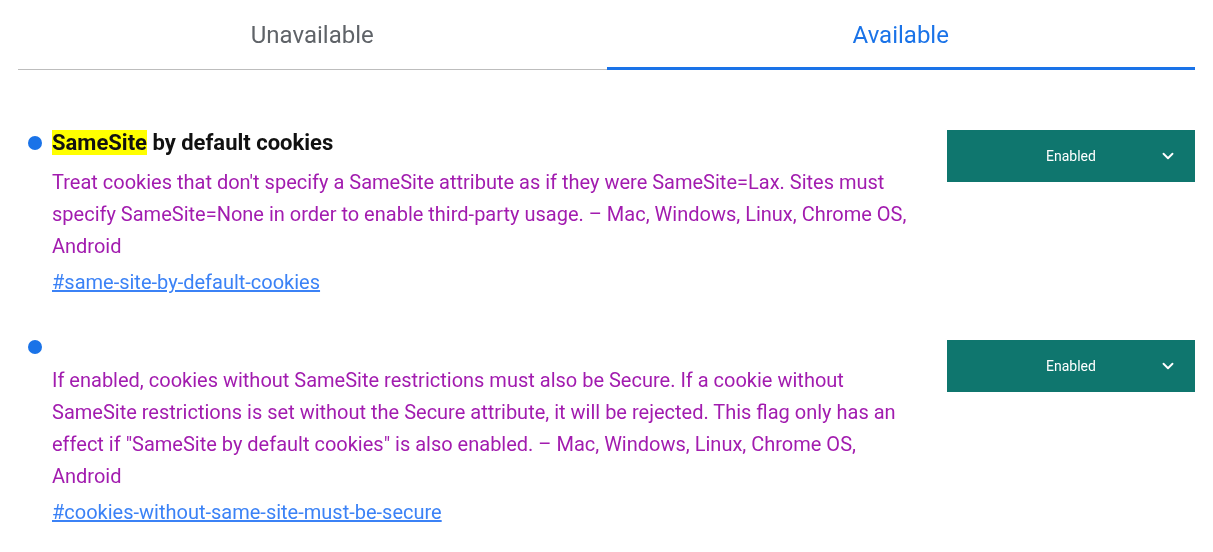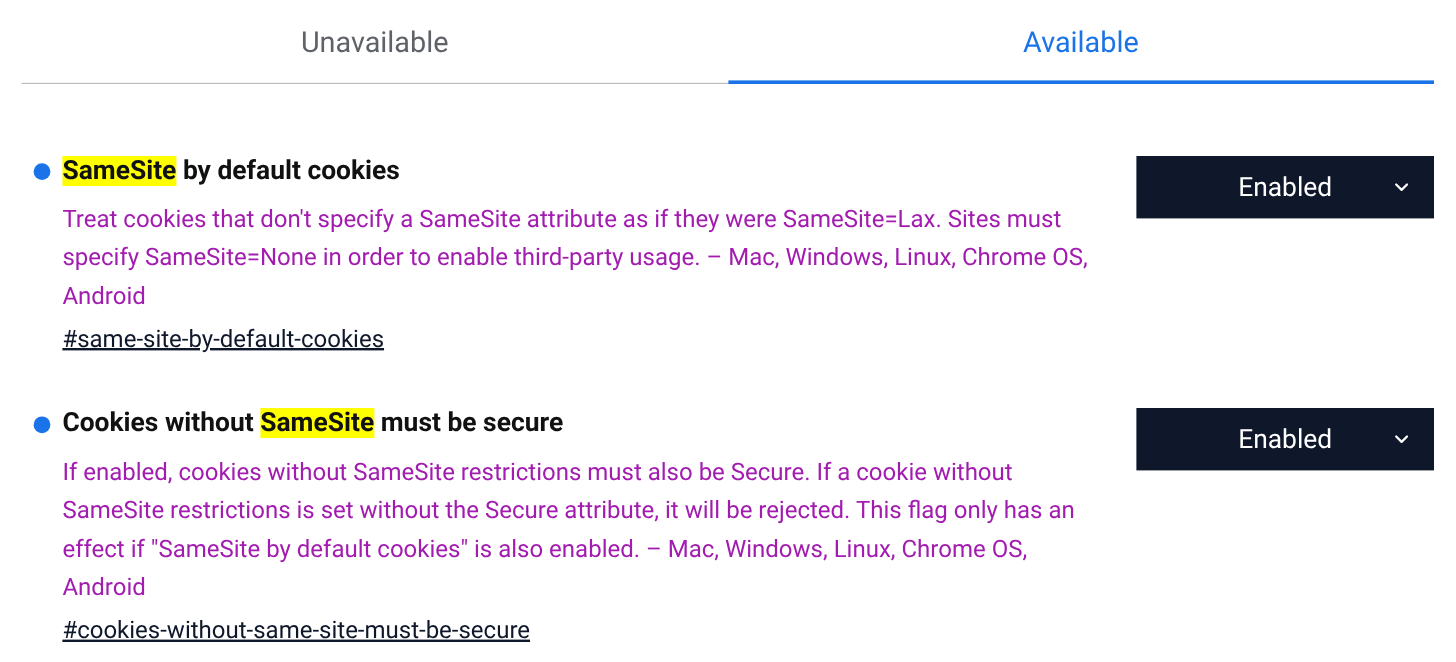--- a/index.html
+++ b/index.html
@@ -75,38 +75,38 @@
     background: #ffff00;
   }
   .flag-desc {
     font-size: 20px;
     color: #a21caf;
     line-height: 1.6;
     margin: 0 0 8px 24px;
   }
   .flag-anchor {
     font-size: 20px;
-    color: #0f172a;
+    color: #3b82f6;
     text-decoration: underline;
     margin-left: 24px;
     cursor: pointer;
   }
   .flag-control {
     width: 248px;
     flex: 0 0 auto;
   }
   .select {
-    background: #0f172a;
+    background: #0f766e;
     color: #fff;
     height: 52px;
     display: flex;
     align-items: center;
     justify-content: center;
     position: relative;
-    font-size: 22px;
+    font-size: 14px;
     cursor: pointer;
     user-select: none;
   }
   .select .chev {
     position: absolute;
     right: 18px;
     top: 50%;
     transform: translateY(-50%);
     display: flex;
   }
@@ -144,21 +144,20 @@
             </svg>
         </span>
       </div>
     </div>
   </div>
 
   <div class="flag">
     <div class="flag-main">
       <div class="title-row">
         <span class="dot"></span>
-        <span class="flag-title"><span>Cookies without </span><span class="hl">SameSite</span><span> must be secure</span></span>
       </div>
       <p class="flag-desc">If enabled, cookies without SameSite restrictions must also be Secure. If a cookie without SameSite restrictions is set without the Secure attribute, it will be rejected. This flag only has an effect if "SameSite by default cookies" is also enabled. – Mac, Windows, Linux, Chrome OS, Android</p>
       <span class="flag-anchor">#cookies-without-same-site-must-be-secure</span>
     </div>
     <div class="flag-control">
       <div class="select">
         <span>Enabled</span>
         <span class="chev">
           <svg width="18" height="18" viewBox="0 0 24 24" fill="none" stroke="#fff" stroke-width="2.5" stroke-linecap="round" stroke-linejoin="round">
               <polyline points="6 9 12 15 18 9"></polyline>

